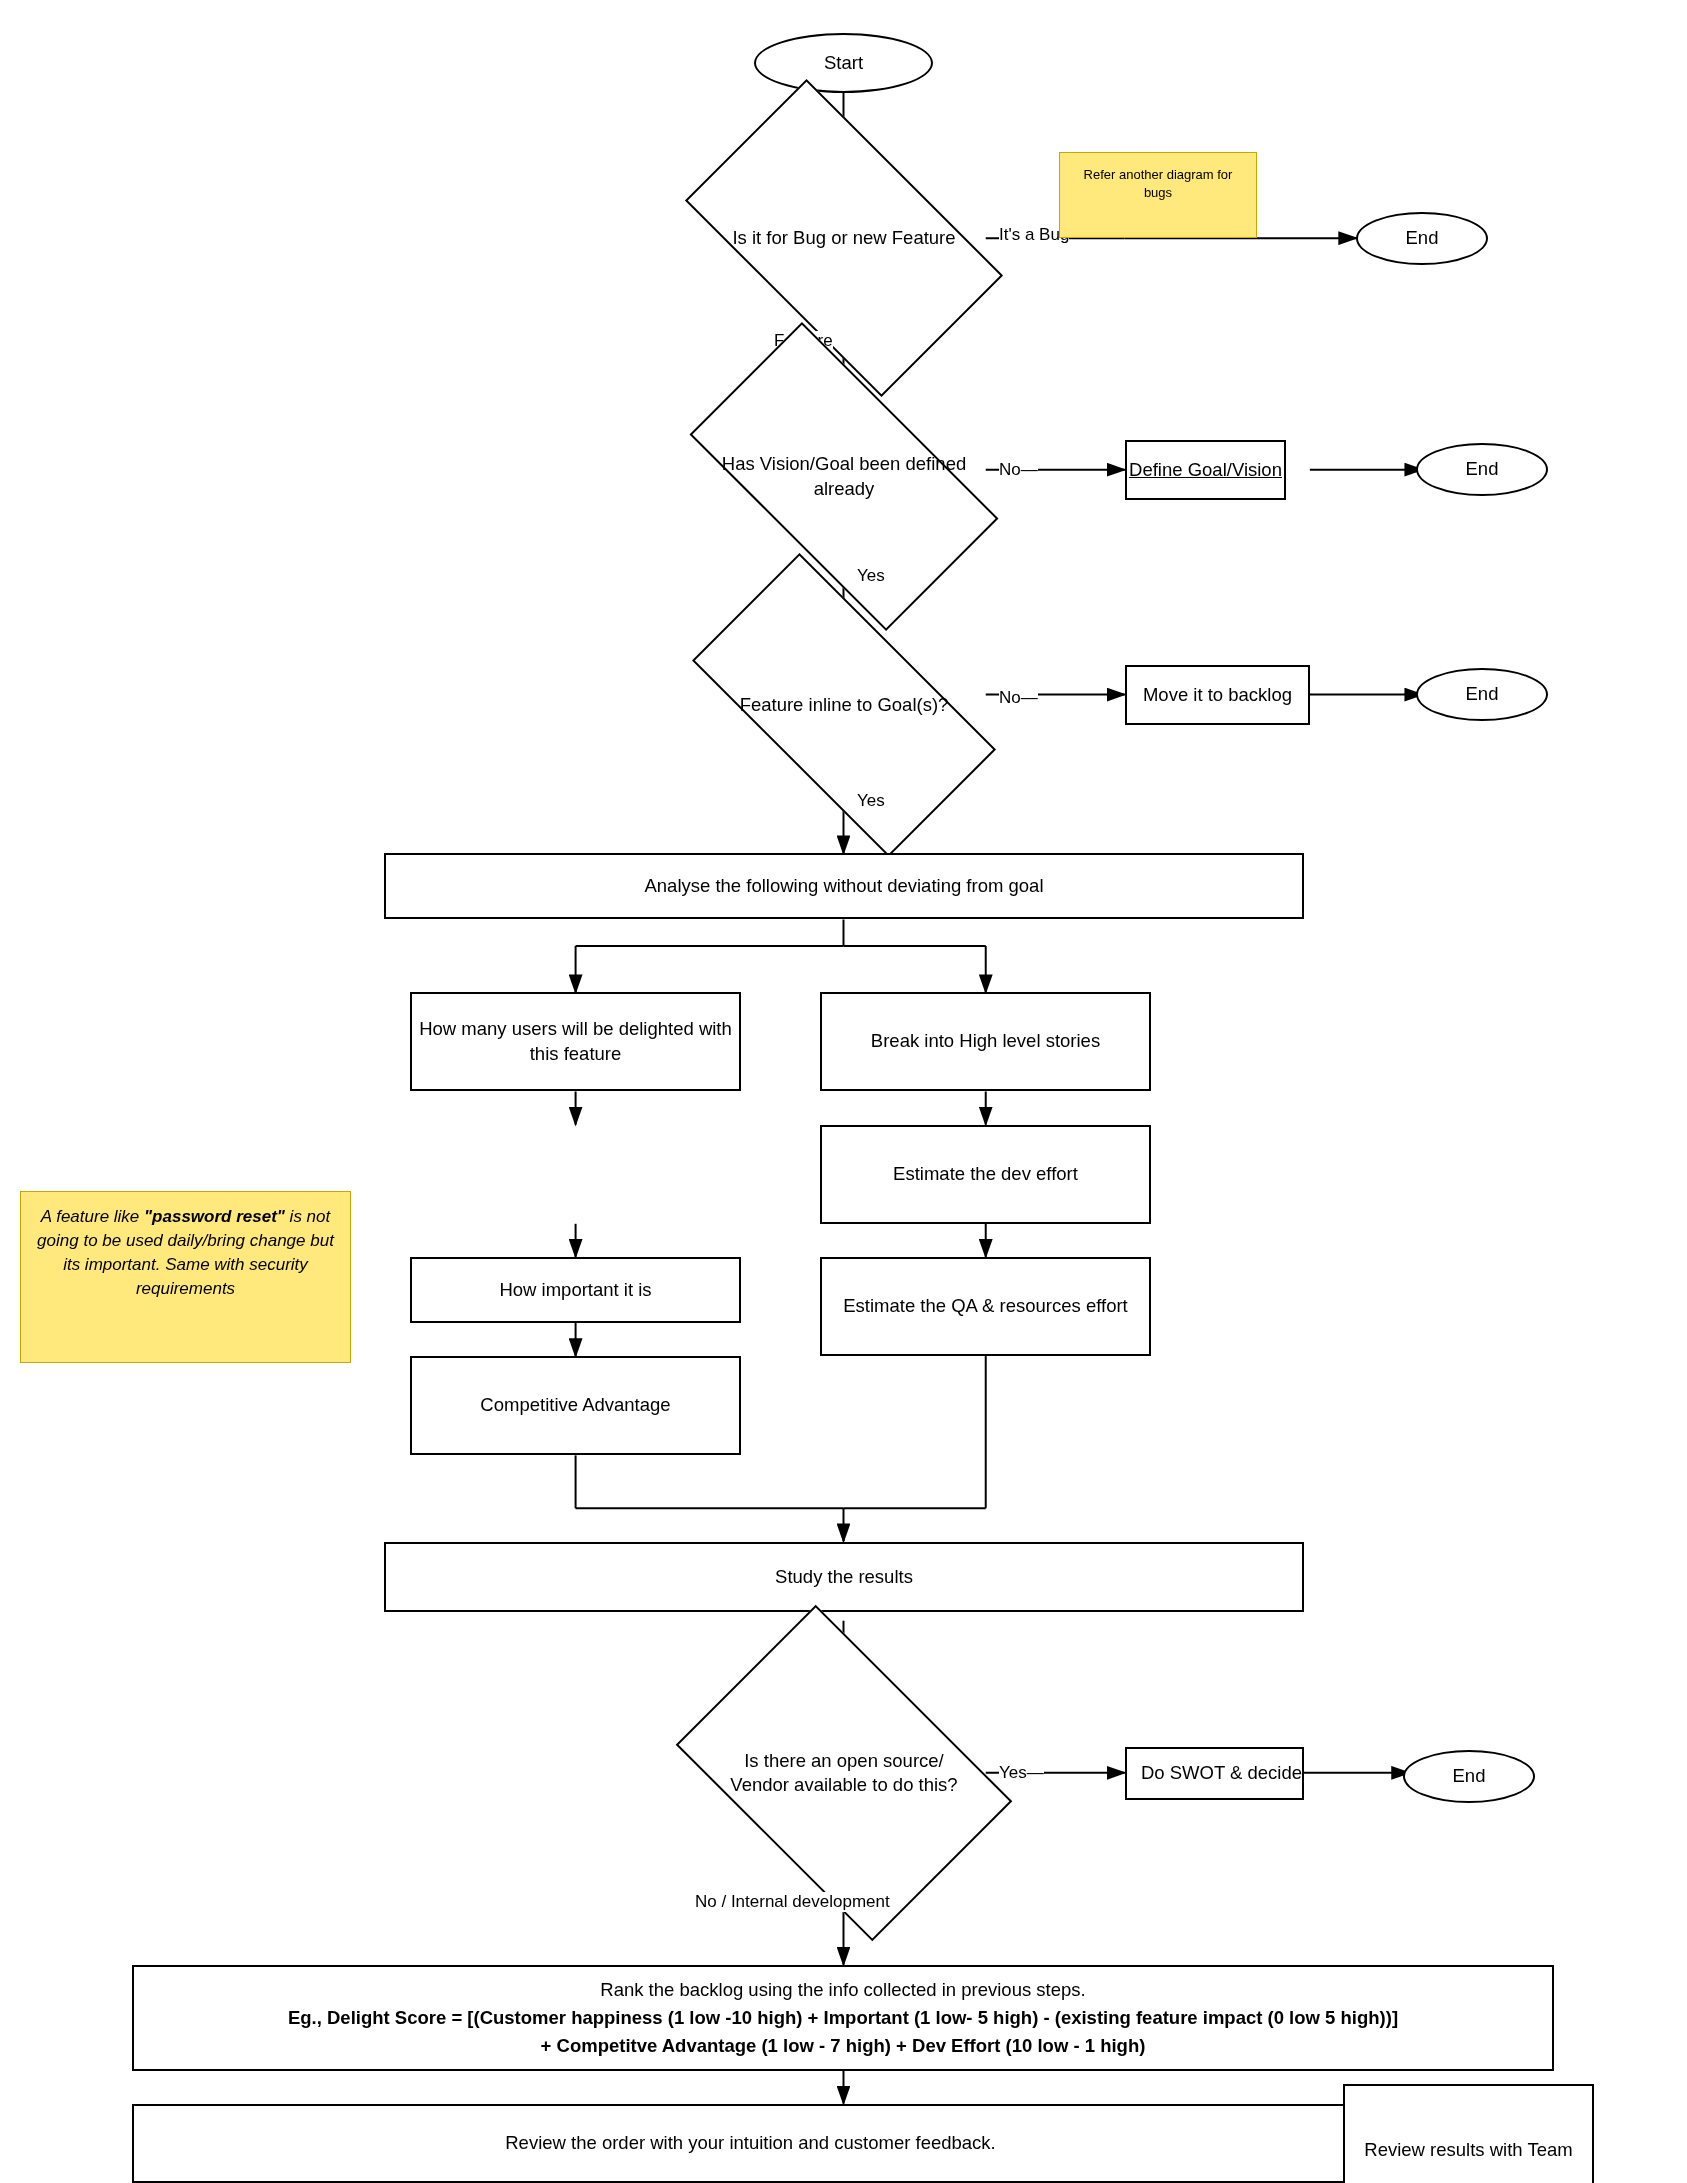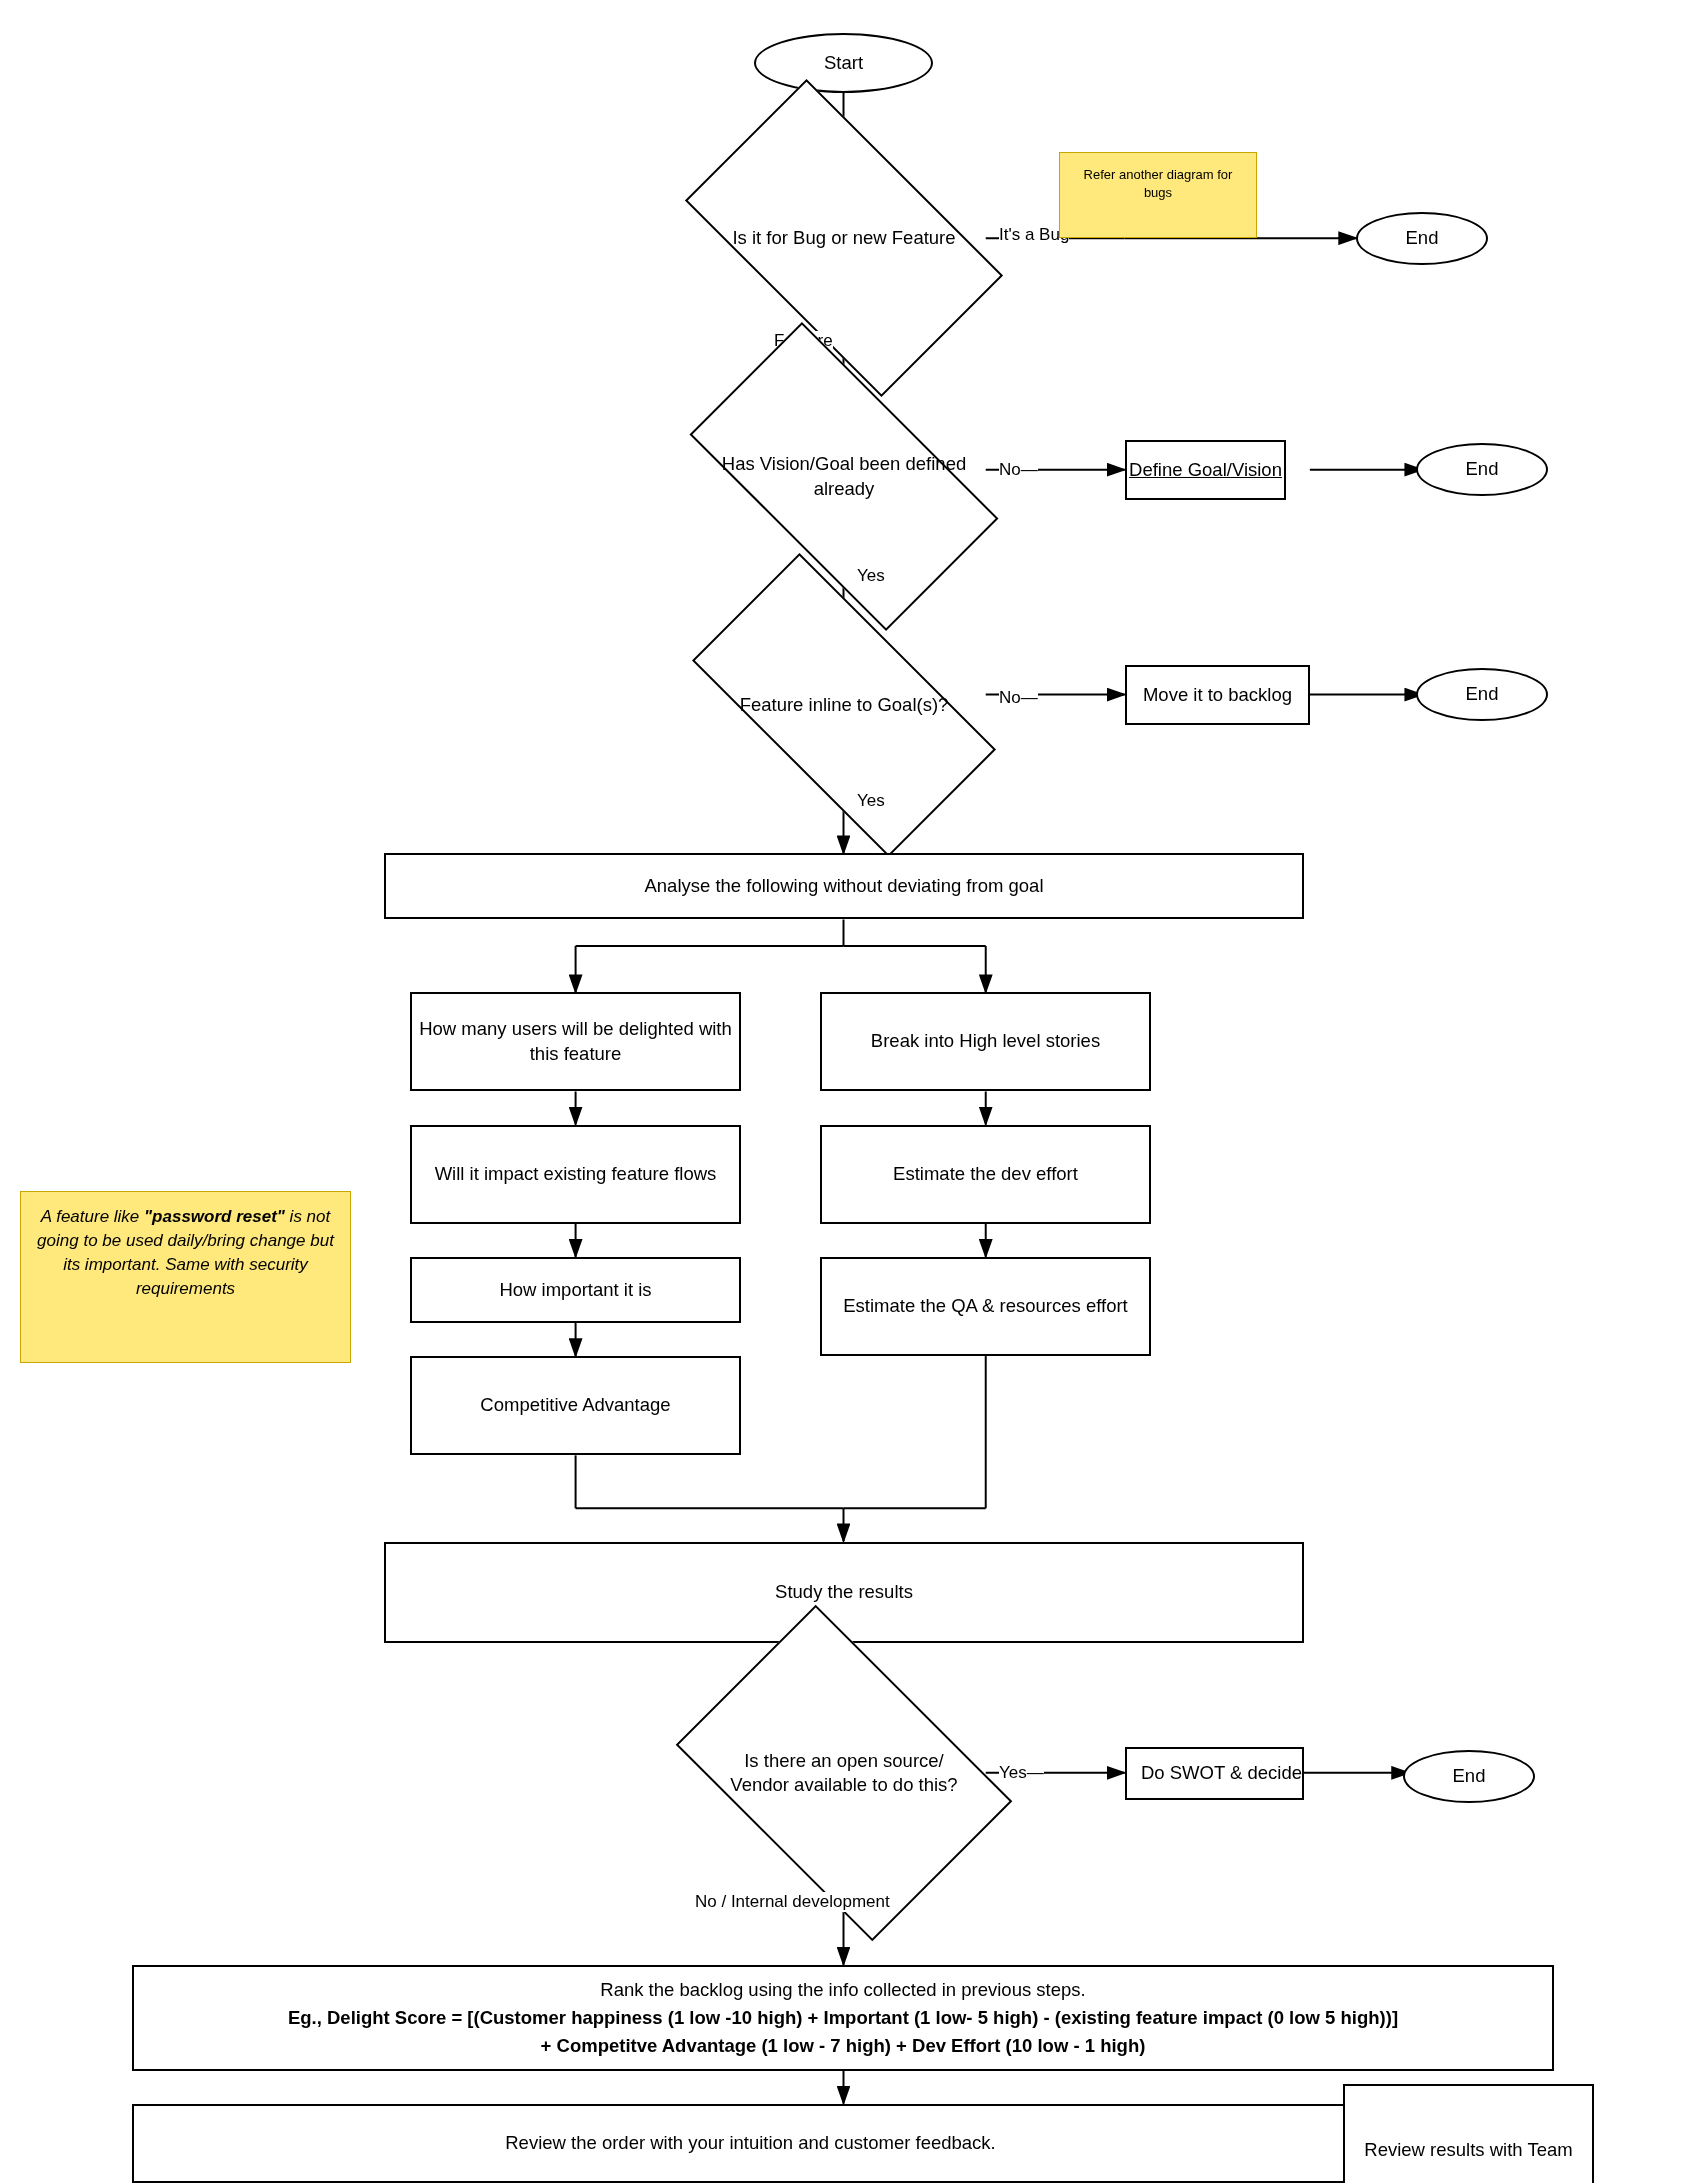--- a/index.html
+++ b/index.html
@@ -220,23 +220,20 @@
   </div>
 
   <div class="shape rect" style="left:384px; top:853px; width:920px; height:66px;">
     <span>Analyse the following without deviating from goal</span>
   </div>
 
   <div class="shape rect" style="left:410px; top:992px; width:331px; height:99px;">
     <span>How many users will be delighted with this feature</span>
   </div>
 
-  <div class="shape rect" style="left:410px; top:1125px; width:331px; height:99px;">
-    <span>Will it impact existing feature flows</span>
-  </div>
 
   <div class="shape rect" style="left:410px; top:1257px; width:331px; height:66px;">
     <span>How important it is</span>
   </div>
 
   <div class="shape rect" style="left:410px; top:1356px; width:331px; height:99px;">
     <span>Competitive Advantage</span>
   </div>
 
   <div class="shape rect" style="left:820px; top:992px; width:331px; height:99px;">
@@ -248,21 +245,21 @@
   </div>
 
   <div class="shape rect" style="left:820px; top:1125px; width:331px; height:99px;">
     <span>Estimate the dev effort</span>
   </div>
 
   <div class="note-yellow" style="left:20px; top:1191px; width:331px; height:172px; font-size:17px;">
     <span style="font-style:italic;">A feature like <em><strong>"password reset"</strong></em> is not going to be used daily/bring change  but its important. Same with security requirements</span>
   </div>
 
-  <div class="shape rect" style="left:384px; top:1542px; width:920px; height:101px;">
+  <div class="shape rect" style="left:384px; top:1542px; width:920px; height:70px;">
     <span>Study the results</span>
   </div>
 
   <div class="shape diamond" style="left:705px; top:1674px; width:278px; height:198px; border:2px solid #000;">
     <div class="diamond-inner">
       <span>Is there an open source/ Vendor available to do this?</span>
     </div>
   </div>
 
   <div class="arrow-label" style="left:999px; top:1763px;">

